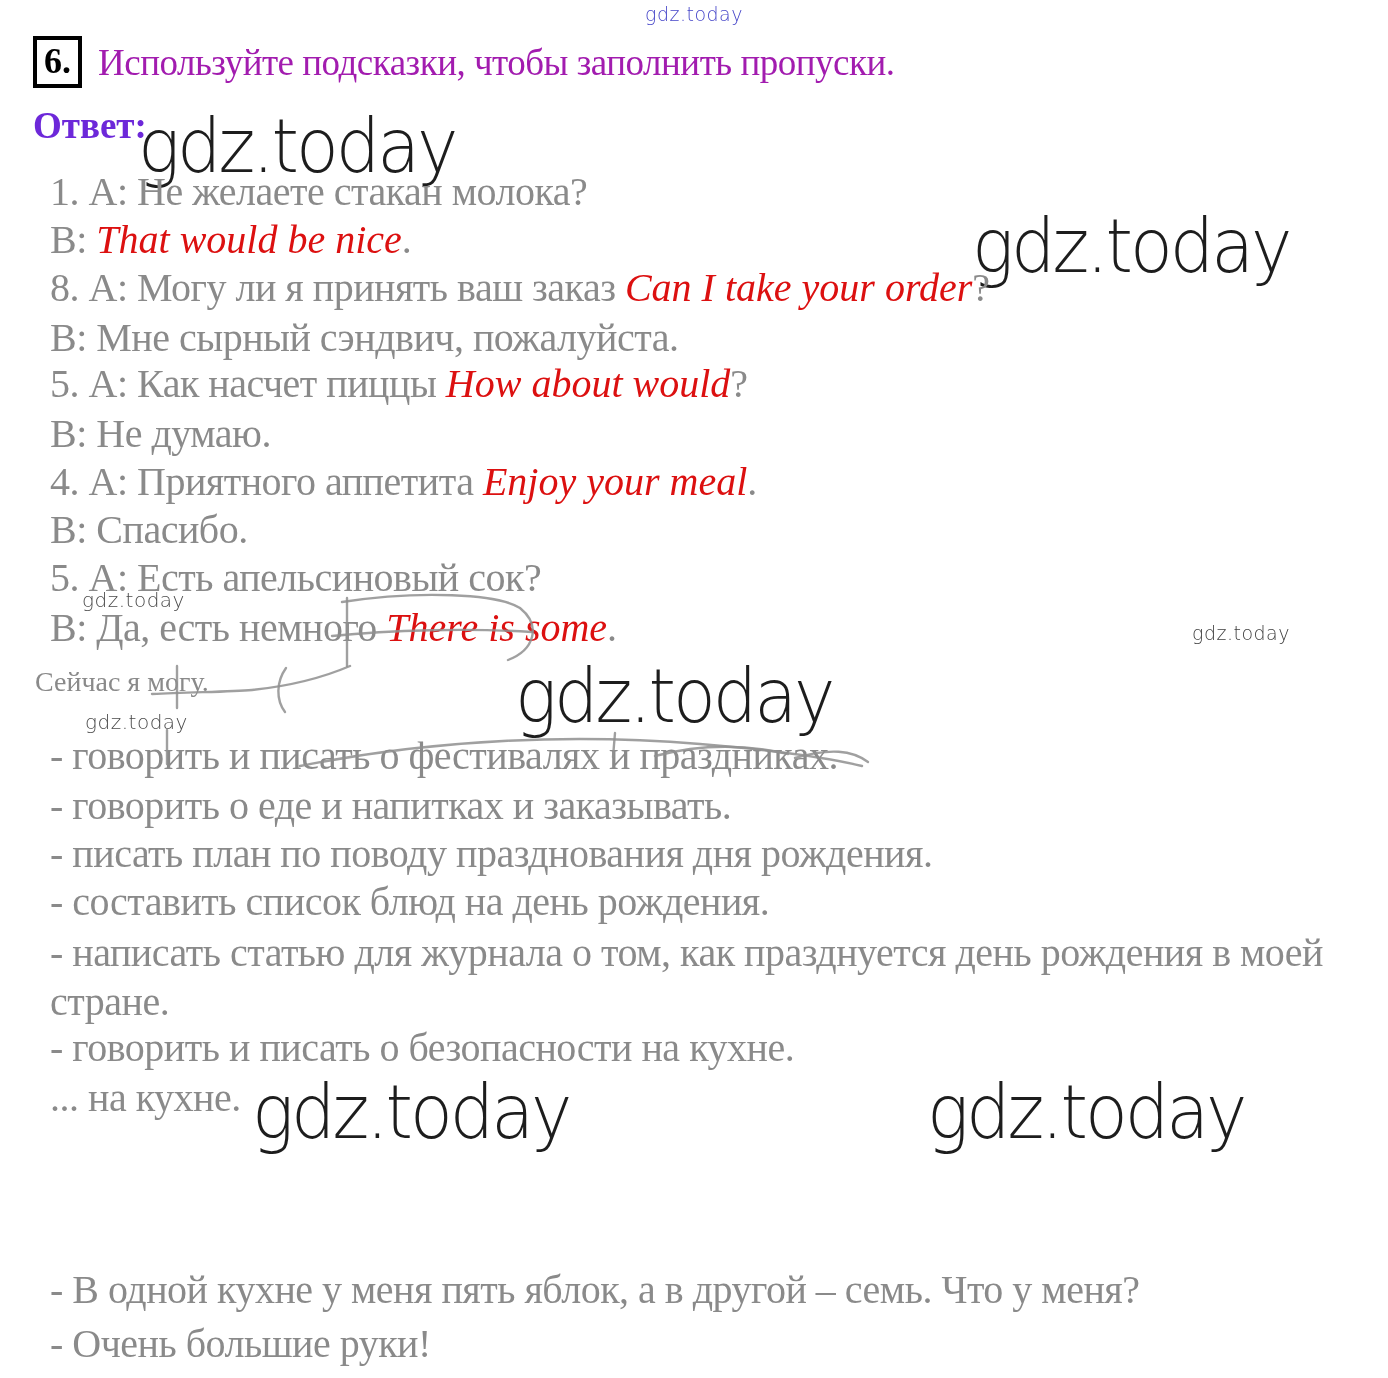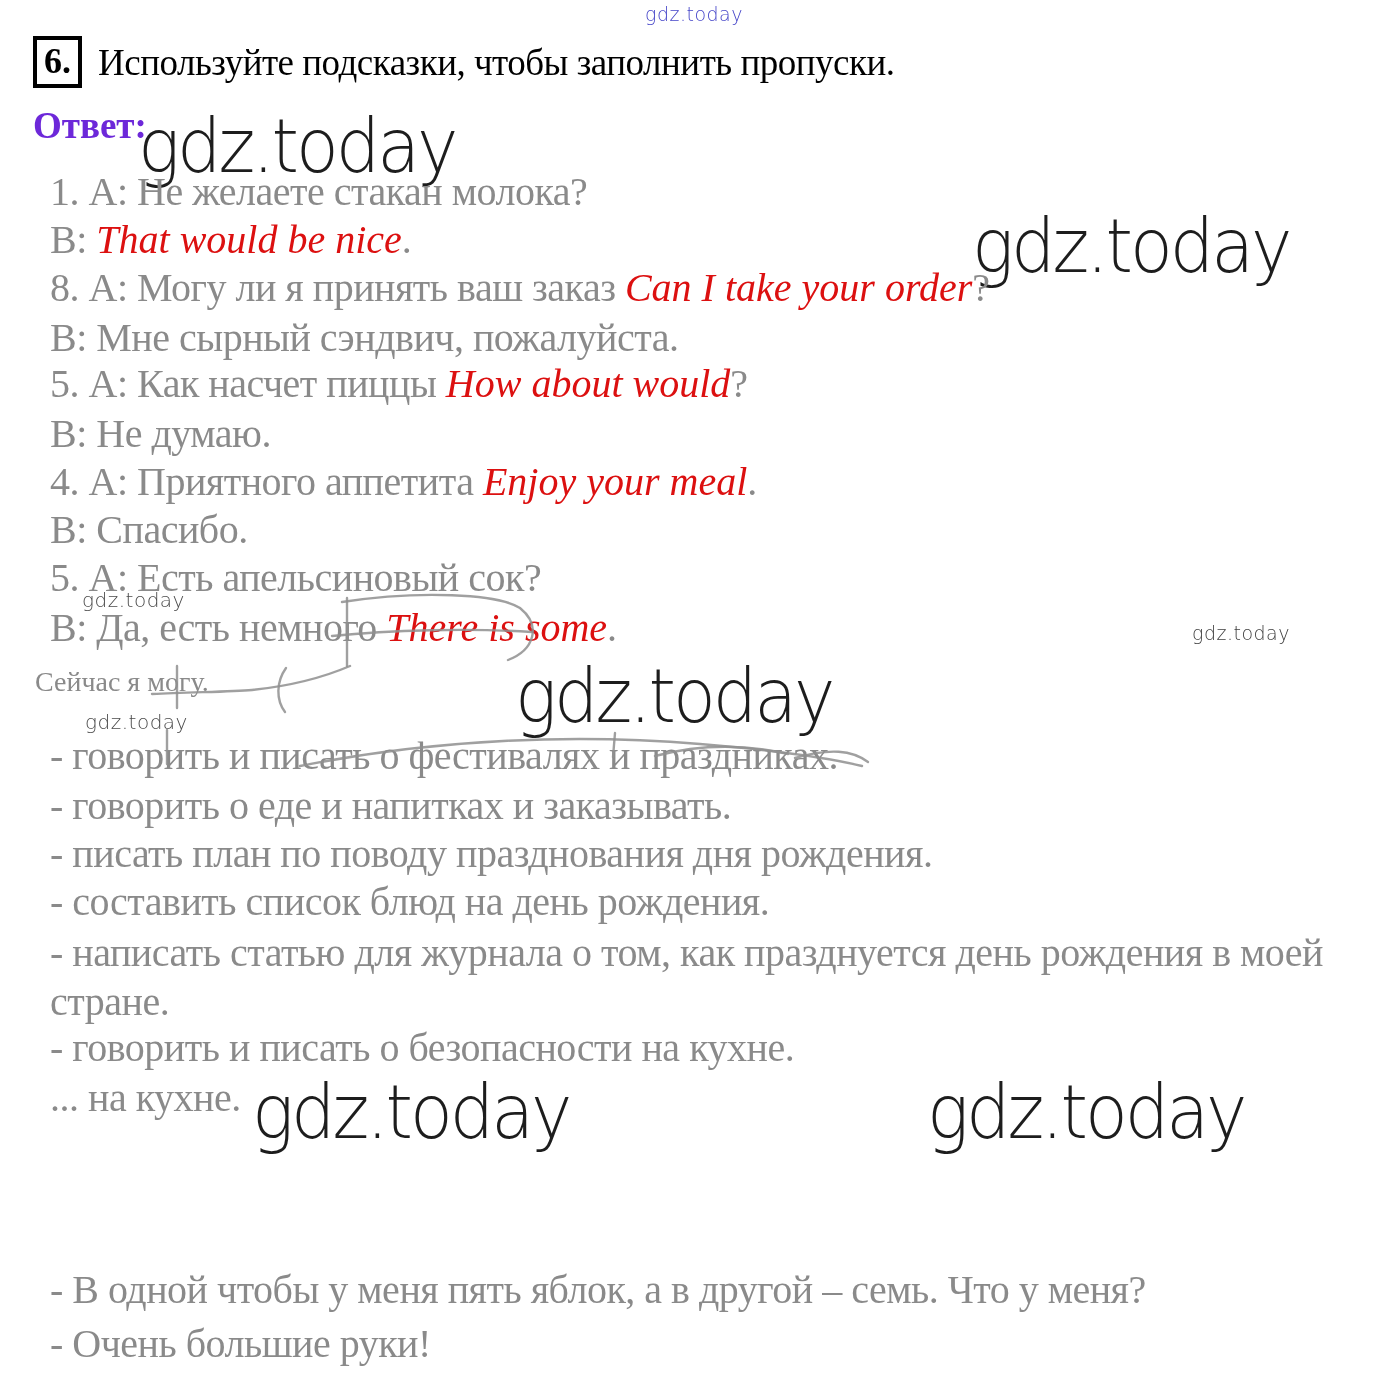--- a/index.html
+++ b/index.html
@@ -37,21 +37,21 @@
   .task-num{
     display:inline-block;
     border:4px solid #000000;
     color:#000000;
     font-weight:bold;
     font-size:36px;
     line-height:40px;
     padding:1px 7px 3px 7px;
   }
   .task-text{
-    color:#000000;
+    color:#a21caf;
     font-size:37px;
     letter-spacing:-0.5px;
     white-space:nowrap;
   }
   .answer-label{
     position:absolute;top:104px;left:33px;
     color:#6d28d9;font-weight:bold;font-size:37px;
     white-space:nowrap;
   }
   .heading-gray{
@@ -128,21 +128,21 @@
   <div class="heading-gray" style="top:666px">Сейчас я могу.</div>
 
   <div class="line" style="top:734px">- говорить и писать о фестивалях и праздниках.</div>
   <div class="line" style="top:784px">- говорить о еде и напитках и заказывать.</div>
   <div class="line" style="top:832px">- писать план по поводу празднования дня рождения.</div>
   <div class="line" style="top:880px">- составить список блюд на день рождения.</div>
   <div class="line wrapline" style="top:928px">- написать статью для журнала о том, как празднуется день рождения в моей стране.</div>
   <div class="line" style="top:1026px">- говорить и писать о безопасности на кухне.</div>
   <div class="line" style="top:1076px">... на кухне.</div>
 
-  <div class="line" style="top:1268px">- В одной чтобы у меня пять яблок, а в другой – семь. Что у меня?</div>
+  <div class="line" style="top:1268px">- В одной кухне у меня пять яблок, а в другой – семь. Что у меня?</div>
   <div class="line" style="top:1322px">- Очень большие руки!</div>
 
   <svg class="doodles" viewBox="0 0 1388 1378">
     <path d="M347,598 L347,666"></path>
     <path d="M342,602 C420,590 498,594 520,608 C542,626 534,650 508,660"></path>
     <path d="M332,636 C390,630 470,628 532,632"></path>
     <path d="M177,666 L177,708"></path>
     <path d="M152,694 C190,692 230,692 252,690 C290,686 322,678 350,666"></path>
     <path d="M286,668 C276,682 276,700 285,712"></path>
     <path d="M167,730 L167,764"></path>

